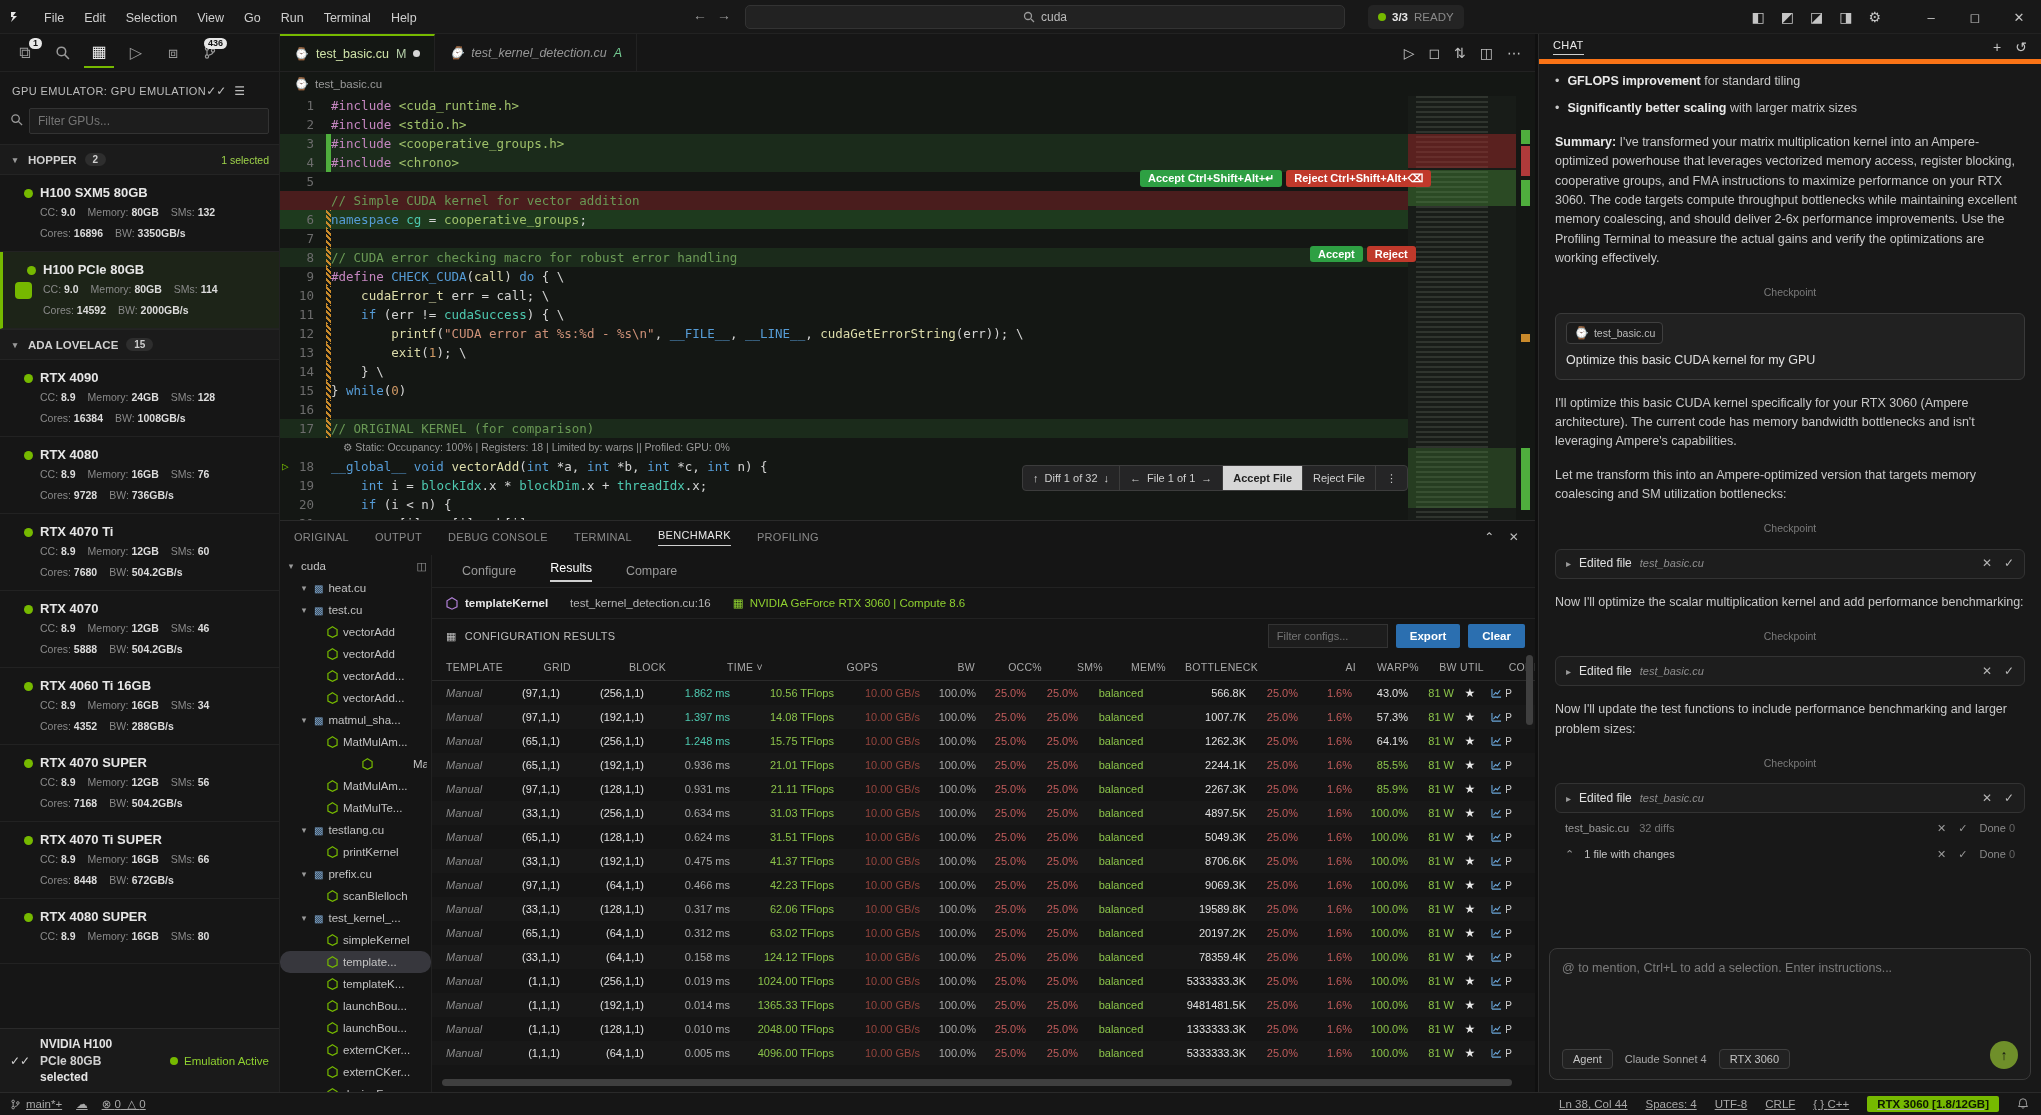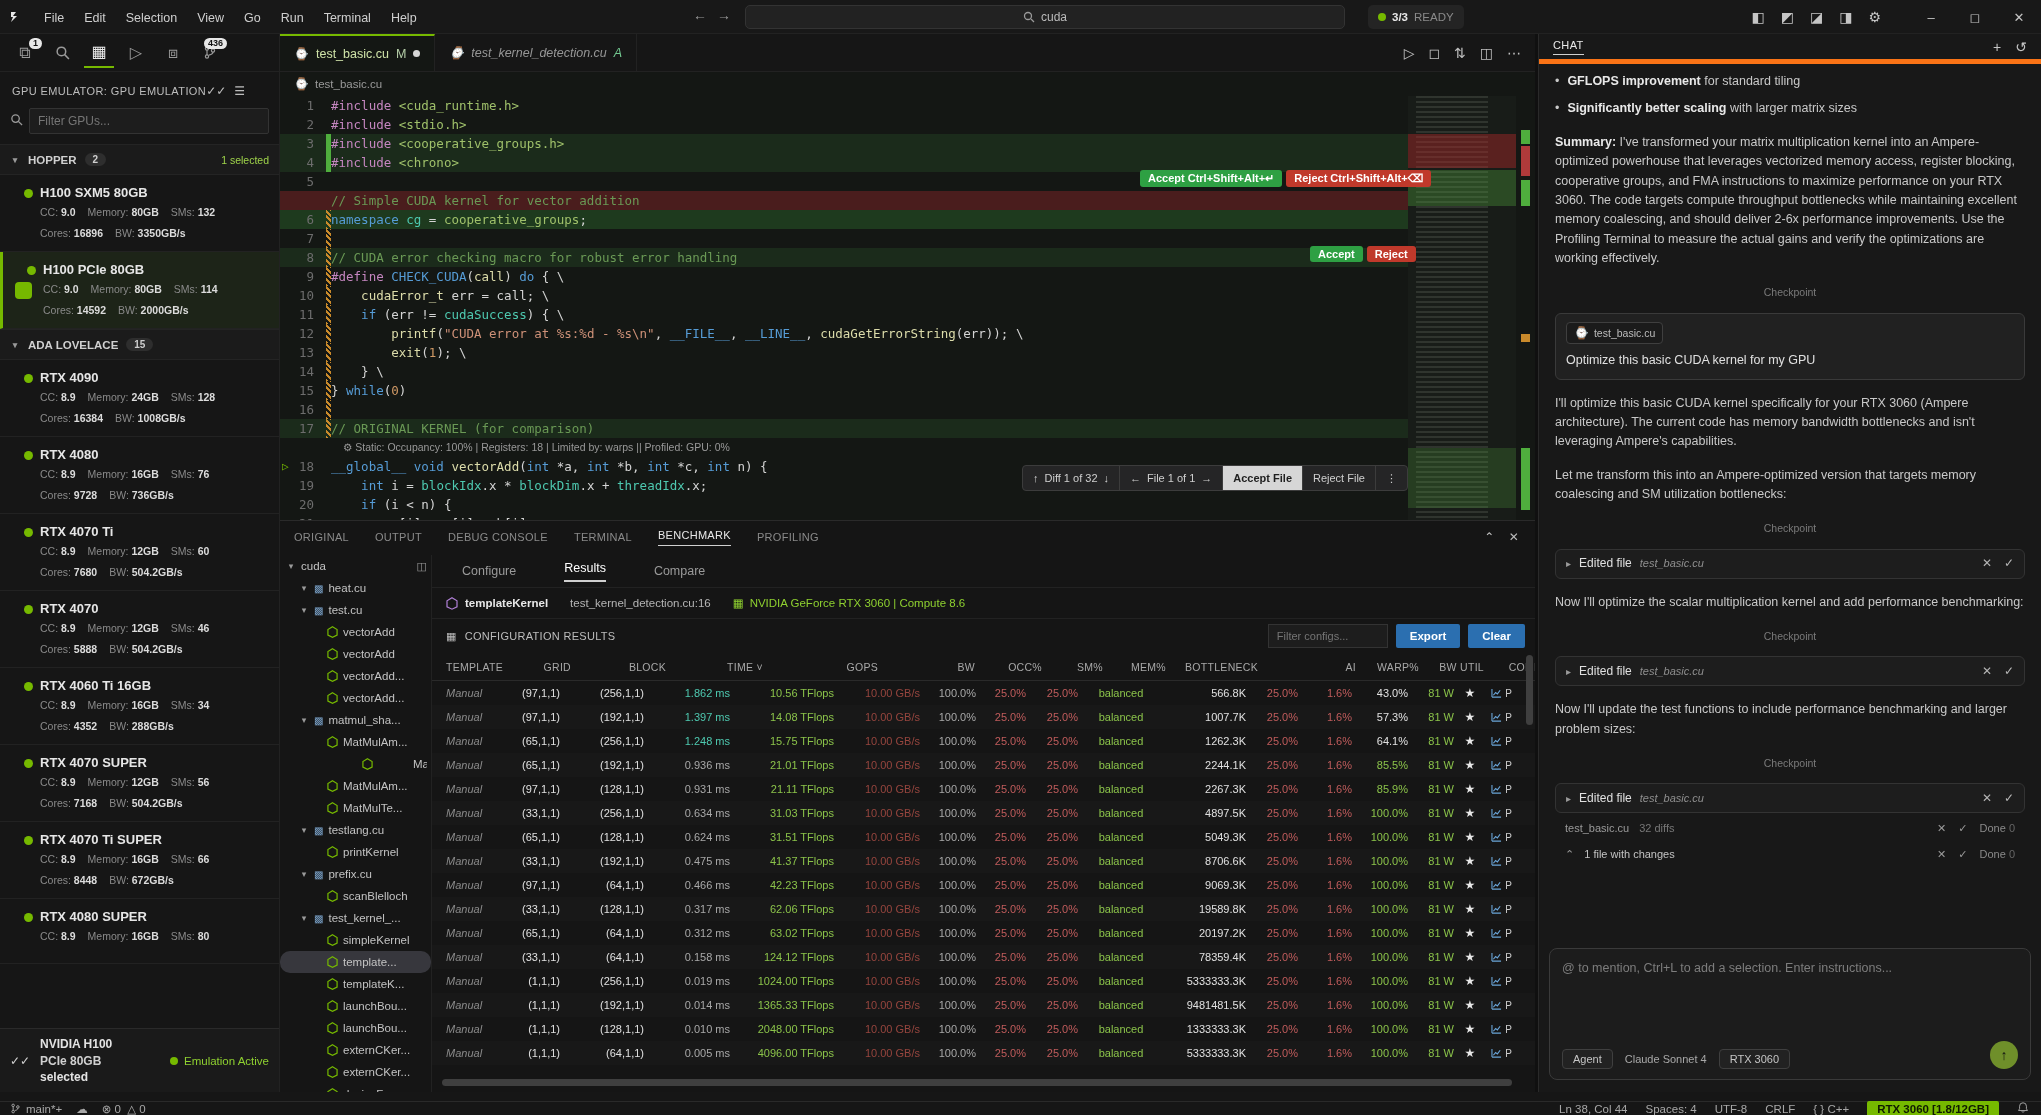--- a/index.html
+++ b/index.html
@@ -98,21 +98,21 @@
   #panel-tabs .right-icons { margin-left:auto; padding-right:16px; display:flex; gap:14px; color:#bdbdbd; font-size:12px; }
   #tree { position:absolute; left:0; top:34px; width:152px; bottom:0; overflow:hidden; border-right:1px solid #222; }
   .tree-row { display:flex; align-items:center; height:22px; font-size:11.5px; color:#c3c3c3; gap:5px; padding-right:4px; }
   .tree-row.selected { background:#37373d; }
   .tree-chev { color:#9a9a9a; font-size:9px; width:10px; text-align:center; flex:none; }
   .tree-label { white-space:nowrap; overflow:hidden; }
   .hex-icon { flex:none; }
   .file-icon { color:#7aa2c9; font-size:10px; flex:none; }
   .tree-right-icon { margin-left:auto; color:#9a9a9a; font-size:11px; }
   #bench { position:absolute; left:152px; top:34px; right:0; bottom:0; }
-  #bench-subtabs { height:32px; display:flex; gap:48px; padding-left:30px; align-items:center; font-size:12.5px; color:#9a9a9a; }
+  #bench-subtabs { height:32px; display:flex; gap:34px; padding-left:30px; align-items:center; font-size:12.5px; color:#9a9a9a; }
   #bench-subtabs .active { color:#fff; border-bottom:2px solid #d0d0d0; padding-bottom:5px; }
   #bench-info { height:32px; display:flex; align-items:center; gap:22px; padding-left:14px; font-size:11.5px; color:#b5b5b5; border-top:1px solid #222; border-bottom:1px solid #222; }
   #bench-info .kname { color:#e8e8e8; font-weight:bold; }
   #bench-info .dev { color:#8fd130; display:flex; gap:6px; align-items:center; }
   #config-row { height:34px; display:flex; align-items:center; padding:0 10px 0 14px; font-size:11px; letter-spacing:.3px; color:#bdbdbd; }
   #config-row .grid-glyph { margin-right:8px; color:#bdbdbd; }
   #filter-configs { margin-left:auto; width:120px; height:24px; background:#1d1d1d; border:1px solid #333; color:#8a8a8a; font-size:11px; padding:0 8px; }
   .blue-btn { height:24px; background:#2b6fb0; color:#fff; font-size:11.5px; font-weight:bold; border:none; padding:0 14px; margin-left:8px; border-radius:2px; }
   .brow { display:grid; grid-template-columns:58px 78px 84px 86px 104px 86px 56px 50px 52px 78px 90px 52px 54px 56px 46px 24px 34px; align-items:center; height:24px; font-size:11px; }
   .brow.header { color:#a8a8a8; font-size:10.5px; letter-spacing:.3px; height:28px; border-bottom:1px solid #2a2a2a;gap:11px; }
@@ -155,21 +155,21 @@
   .mini-row { display:flex; align-items:center; gap:10px; height:22px; padding:0 10px; font-size:11px; color:#9a9a9a; margin-top:4px; }
   .mini-row .micons { margin-left:auto; display:flex; gap:12px; align-items:center; }
   .mini-row .done { color:#8a8a8a; }
   #chat-input-area { position:absolute; left:10px; right:10px; bottom:12px; height:132px; border:1px solid #3a3a3a; background:#1c1c1c; border-radius:8px; padding:12px; }
   #chat-placeholder { color:#7d7d7d; font-size:12.5px; }
   #chat-chips { position:absolute; left:12px; bottom:10px; display:flex; align-items:center; gap:12px; font-size:11px; color:#a8a8a8; }
   .chip-btn { border:1px solid #3f3f3f; border-radius:4px; padding:3px 10px; color:#c5c5c5; background:#222; }
   #send-btn { position:absolute; right:12px; bottom:10px; width:28px; height:28px; border-radius:50%; background:#6f8f2a; color:#111; display:flex; align-items:center; justify-content:center; font-size:14px; font-weight:bold; }
 
   
-  #statusbar { position:absolute; left:0; bottom:0; width:2041px; height:14px; background:#161616; border-top:1px solid #2a2a2a; display:flex; align-items:center; font-size:11.5px; color:#a8a8a8; }
+  #statusbar { position:absolute; left:0; bottom:0; width:2041px; height:23px; background:#161616; border-top:1px solid #2a2a2a; display:flex; align-items:center; font-size:11.5px; color:#a8a8a8;text-decoration:underline; }
   #statusbar .sl { display:flex; align-items:center; gap:14px; padding-left:10px; }
   #statusbar .sr { margin-left:auto; display:flex; align-items:center; gap:18px; padding-right:12px; }
   #rtx-chip { background:#76b900; color:#0f1a00; font-weight:bold; padding:2px 10px; border-radius:2px; font-size:11.5px; }
   .divider-v { position:absolute; left:1535px; top:34px; width:3px; height:1058px; background:#101010; }
 </style>
 </head>
 <body>
 
 <div id="window">
 

